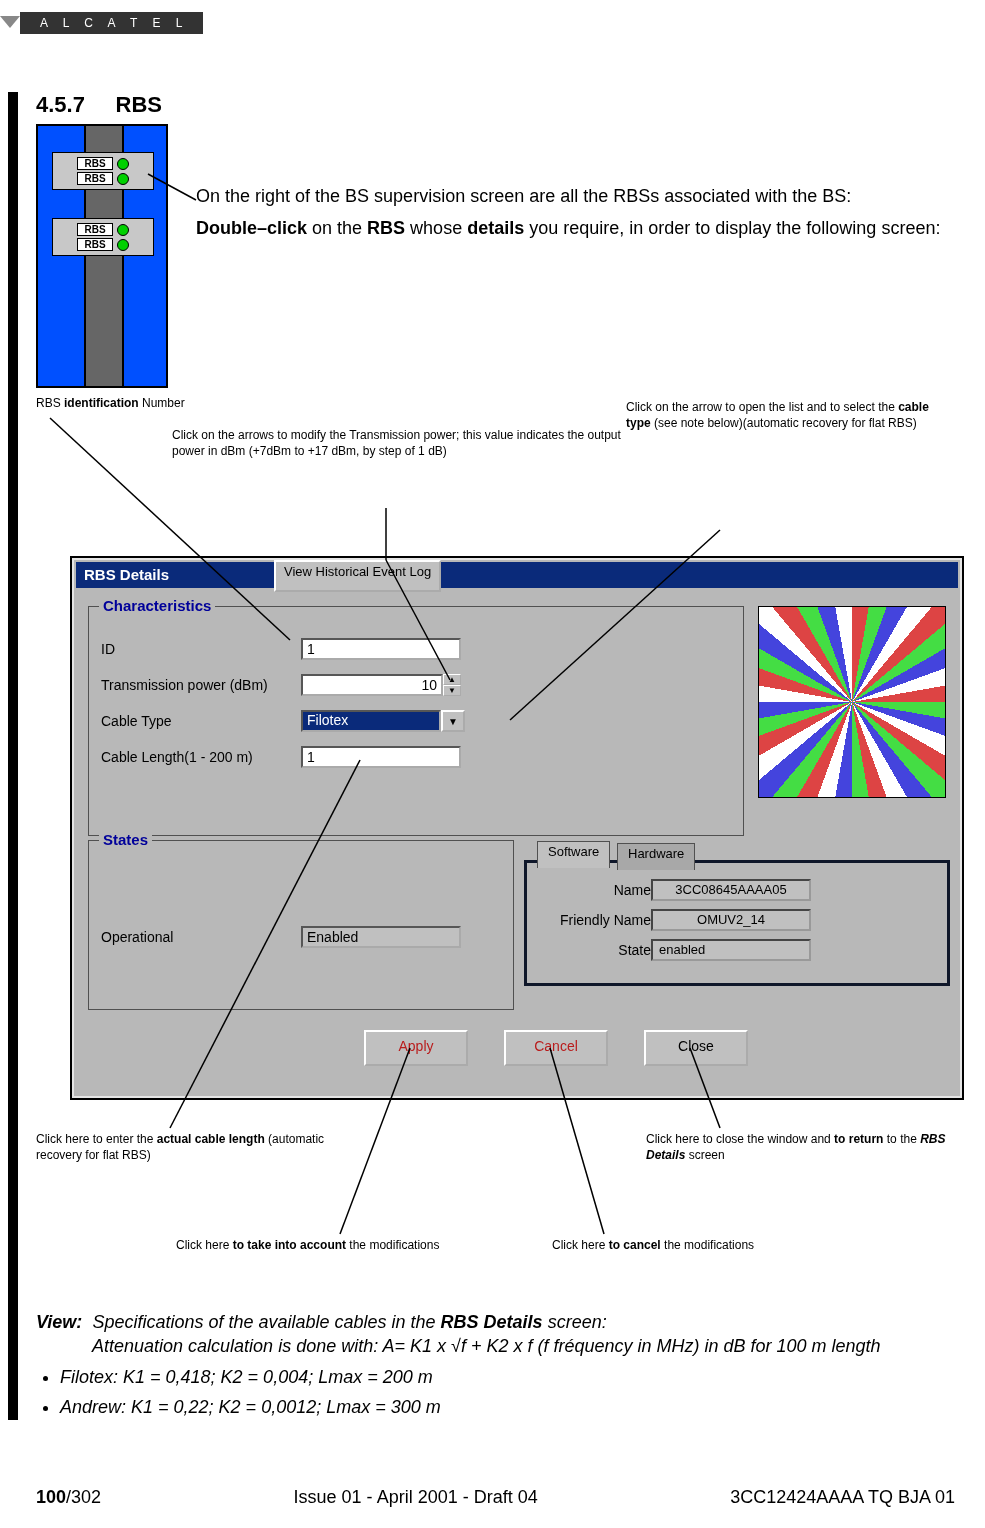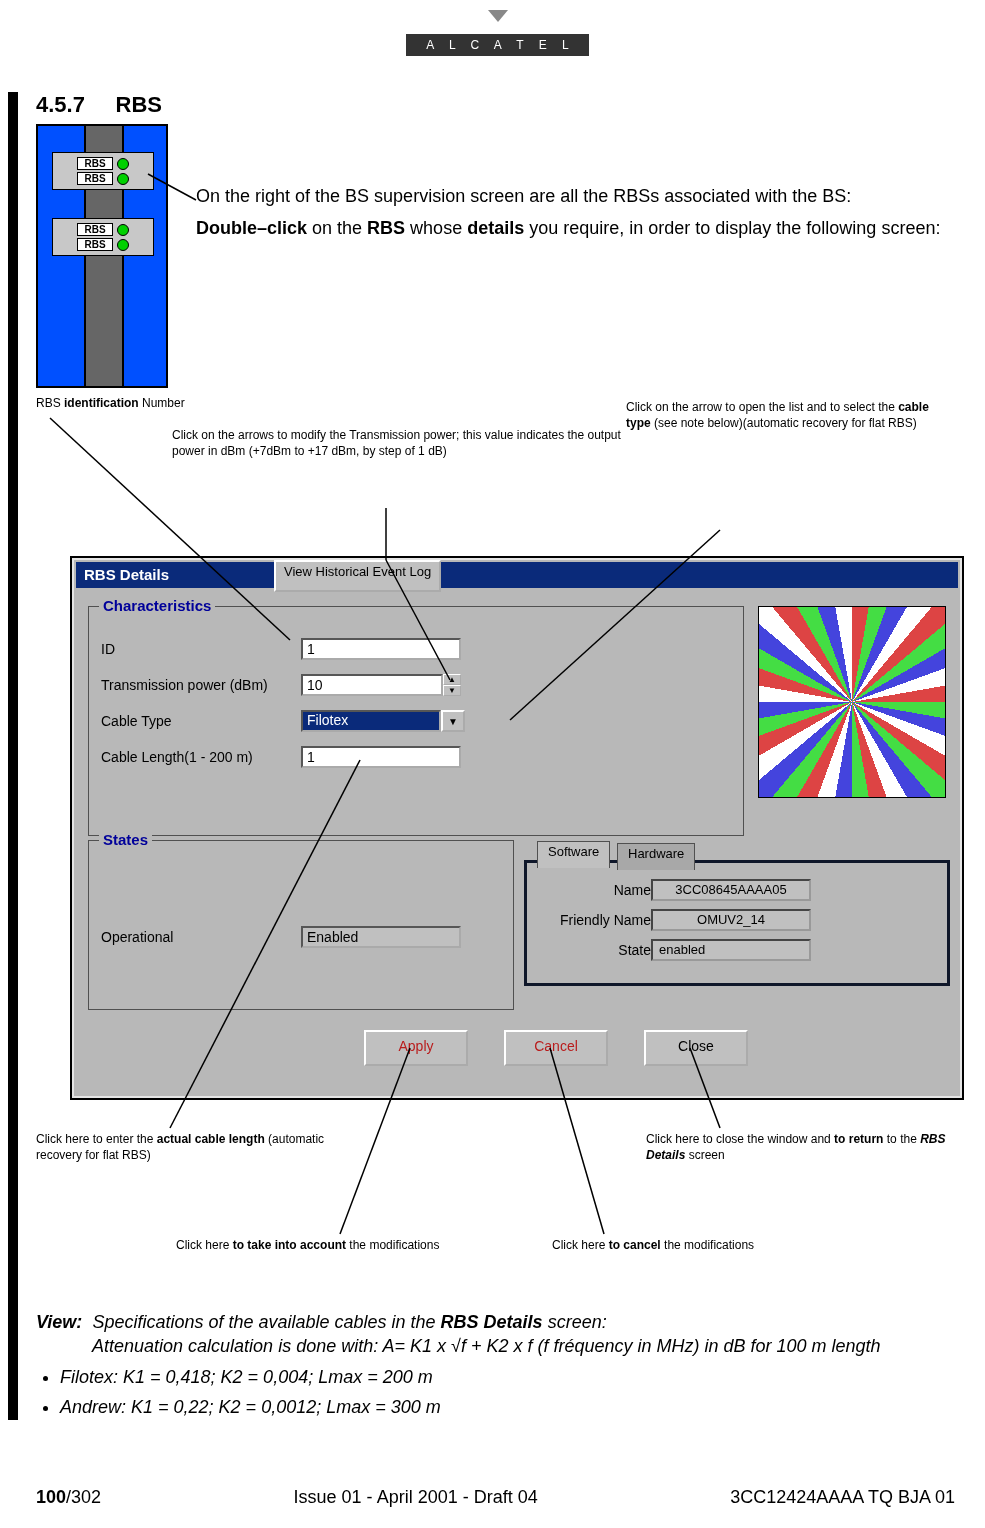--- a/index.html
+++ b/index.html
@@ -10,25 +10,24 @@
     color: #000;
   }
   .page {
     position: relative;
     width: 985px;
     height: 1528px;
   }
   .logo-bar {
     position: absolute;
     top: 10px;
-    left: 10px; right: 0;
-    display: flex;
-    flex-direction: column;
+    left: 0; right: 0;
+    display: flex;
+    flex-direction: row;
     align-items: center;
-    gap: 10px;
   }
   .logo-triangle {
     width: 0; height: 0;
     border-left: 10px solid transparent;
     border-right: 10px solid transparent;
     border-top: 12px solid #888;
   }
   .logo-strip {
     background: #333;
     color: #fff;
@@ -363,21 +362,21 @@
       <div class="histbtn" style="left:200px;">View Historical Event Log</div>
 
       <div class="group-box" style="left:14px; top:46px; width:630px; height:190px;">
         <div class="group-title">Characteristics</div>
         <div class="form-row">
           <div class="form-label">ID</div>
           <input class="form-field" style="width: 160px;" value="1">
         </div>
         <div class="form-row">
           <div class="form-label">Transmission power (dBm)</div>
-          <input class="form-field" style="width: 142px;" value="10">
+          <input class="form-field" style="width: 142px; text-align: right;" value="10">
           <div class="spinner">
               <div>▲</div>
               <div>▼</div>
             </div>
         </div>
         <div class="form-row">
           <div class="form-label">Cable Type</div>
           <div class="combo">
             <div class="sel" style="width:140px;">Filotex</div>
             <div class="arrow">▼</div>

